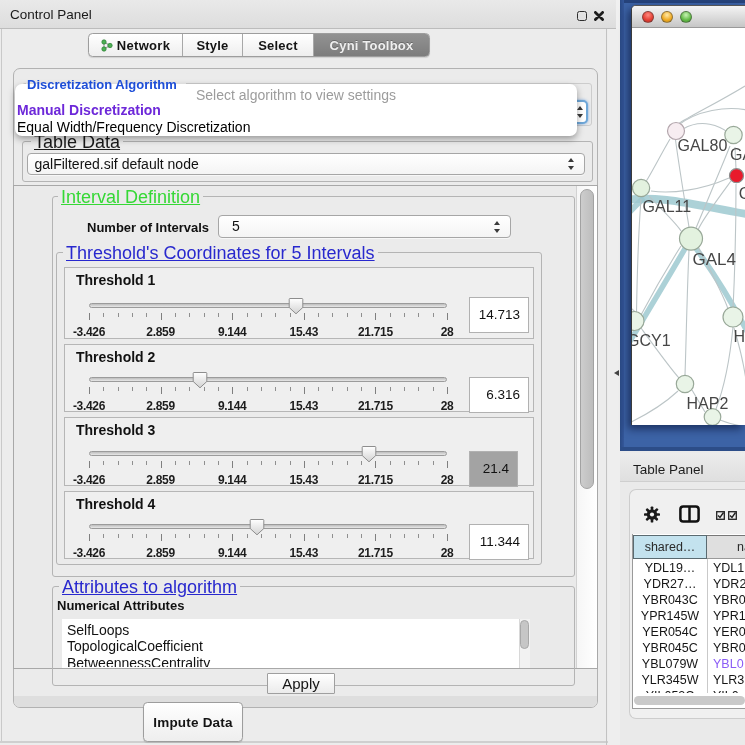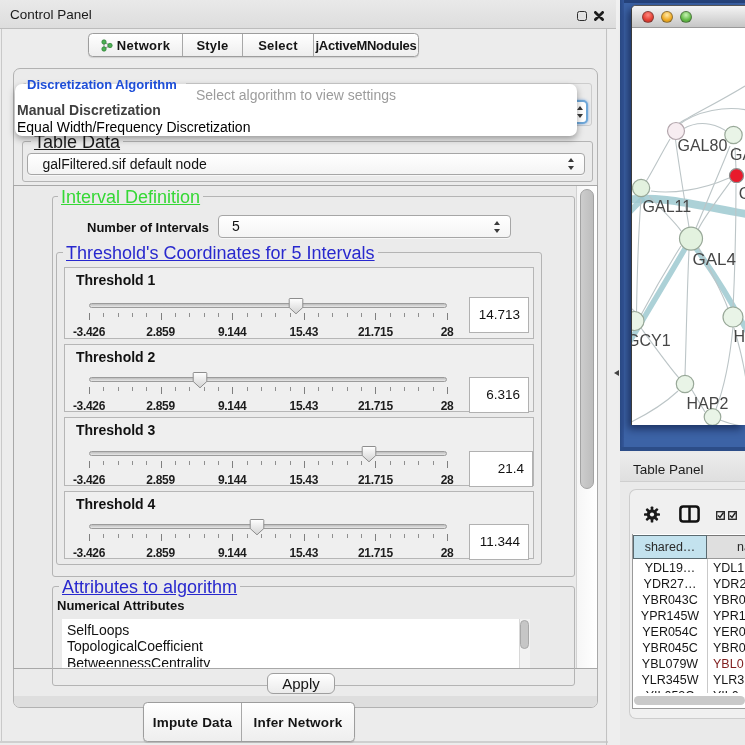--- a/index.html
+++ b/index.html
@@ -29,30 +29,30 @@
   </svg>
 <div class="seg" style="left:88px;top:33px;height:24px;">
 <div style="width:94px;letter-spacing:.3px;align-items:center;"><svg width="12" height="13" viewBox="0 0 12 13" style="margin-right:4px;">
         <path d="M3 3 L3 10 M3 3 L9 6.5 M3 10 L9 6.5" stroke="#9f9f9f" stroke-width="1.2" fill="none"></path>
         <circle cx="3" cy="3" r="2.2" fill="#4cb153" stroke="#2c7d33" stroke-width=".7"></circle>
         <circle cx="3" cy="10" r="2.2" fill="#4cb153" stroke="#2c7d33" stroke-width=".7"></circle>
         <circle cx="9" cy="6.5" r="2.2" fill="#4cb153" stroke="#2c7d33" stroke-width=".7"></circle>
       </svg>Network</div>
 <div style="width:60px;">Style</div>
 <div style="width:71px;">Select</div>
-<div style="width:104px;letter-spacing:-.25px;">jActiveMNodules</div>
+<div class="sel" style="width:115px;">Cyni Toolbox</div>
 </div>
 <div class="abs" style="left:13px;top:68px;width:585px;height:640px;background:#ebebeb;border:1px solid #b2b2b2;border-radius:7px;"></div>
 <div class="abs" style="left:14px;top:696px;width:583px;height:11px;background:#dedede;border-radius:0 0 6px 6px;"></div>
 <div class="grp" style="left:22px;top:83px;width:570px;height:43px;border-color:#cccccc;"></div>
 <div class="abs" style="left:300px;top:100px;width:288px;height:24px;background:#fff;border:2.5px solid #6ea7d8;border-radius:5px;box-shadow:0 0 3px rgba(90,150,220,.8);"></div>
 <div class="stpr" style="left:577px;top:112px;"></div>
 <div class="grp" style="left:22px;top:141px;width:571px;height:41px;"></div>
 <div class="gt" style="left:31px;top:135px;color:#1a1a1a;">Table Data</div>
-<div class="combo" style="left:26.5px;top:153px;width:558px;height:22px;line-height:20px;"><span style="margin-left:15px;">galFiltered.sif default node</span><span class="stpr"></span></div>
+<div class="combo" style="left:26.5px;top:153px;width:558px;height:22px;line-height:20px;"><span style="margin-left:7px;">galFiltered.sif default node</span><span class="stpr"></span></div>
 <div class="abs" style="left:13px;top:185px;width:585px;height:484px;background:#eaeaea;border:1px solid #a8a8a8;"></div>
 <div class="abs" style="left:576px;top:186px;width:21px;height:482px;background:linear-gradient(90deg,#f6f6f6,#ffffff);border-left:1px solid #d2d2d2;"></div>
 <div class="abs" style="left:580px;top:189px;width:14px;height:300px;background:linear-gradient(90deg,#cdcdcd,#bdbdbd);border:1px solid #a2a2a2;border-radius:7px;"></div>
 <div class="grp" style="left:52px;top:196px;width:523px;height:381px;background:#ebebeb;"></div>
 <div class="gt" style="left:58px;top:190px;color:#35d835;background:#eaeaea;">Interval Definition</div>
 <div class="lbl" style="left:87px;top:220px;font-weight:bold;">Number of Intervals</div>
 <div class="combo" style="left:218px;top:215px;width:293px;height:23px;line-height:21px;"><span style="margin-left:13px;">5</span><span class="stpr"></span></div>
 <div class="grp" style="left:56px;top:252px;width:486px;height:313px;"></div>
 <div class="gt" style="left:63px;top:246px;color:#2828ce;background:#ebebeb;">Threshold's Coordinates for 5 Intervals</div>
 <div class="abs" style="left:63.5px;top:267px;width:470px;height:72px;background:#efefef;border:1px solid #b6b6b6;"></div>
@@ -182,21 +182,21 @@
 <div class="abs" style="left:417.0px;top:472.5px;width:60px;text-align:center;font-size:12px;font-weight:bold;color:#1c1c1c;letter-spacing:-.3px;">28</div>
 <svg class="abs" style="left:361.0px;top:444.5px;" width="16" height="18" viewBox="0 0 16 18">
     <defs>
       <linearGradient id="th3" x1="0" y1="0" x2="0" y2="1">
         <stop offset="0" stop-color="#ffffff"></stop>
         <stop offset="1" stop-color="#d2d2d2"></stop>
       </linearGradient>
     </defs>
     <path d="M2 1.5 H14 Q14.8 1.5 14.8 2.3 V10.5 L8 16.8 L1.2 10.5 V2.3 Q1.2 1.5 2 1.5 Z" fill="url(#th3)" stroke="#8d8d8d" stroke-width="1"></path>
   </svg>
-<div class="abs" style="left:469px;top:451px;width:64px;height:36px;background:#ffffff;border:1px solid #b1b1b1;font-size:13.5px;color:#111;text-align:right;line-height:34px;padding-right:8px;">21.4</div>
+<div class="abs" style="left:469px;top:451px;width:49px;height:36px;background:#a3a3a3;border:1px solid #b1b1b1;font-size:13.5px;color:#111;text-align:right;line-height:34px;padding-right:8px;">21.4</div>
 <div class="abs" style="left:63.5px;top:491px;width:470px;height:67.5px;background:#efefef;border:1px solid #b6b6b6;"></div>
 <div class="lbl" style="left:76px;top:496px;font-weight:bold;font-size:14px;">Threshold 4</div>
 <div class="abs" style="left:89px;top:524px;width:358px;height:5px;background:linear-gradient(#bdbdbd,#e8e8e8);border:1px solid #9b9b9b;border-radius:2.5px;"></div>
 <div class="abs" style="left:89.0px;top:534px;width:1px;height:7px;background:#7f7f7f;"></div>
 <div class="abs" style="left:103.3px;top:534px;width:1px;height:3.5px;background:#8f8f8f;"></div>
 <div class="abs" style="left:117.6px;top:534px;width:1px;height:3.5px;background:#8f8f8f;"></div>
 <div class="abs" style="left:132.0px;top:534px;width:1px;height:3.5px;background:#8f8f8f;"></div>
 <div class="abs" style="left:146.3px;top:534px;width:1px;height:3.5px;background:#8f8f8f;"></div>
 <div class="abs" style="left:160.6px;top:534px;width:1px;height:7px;background:#7f7f7f;"></div>
 <div class="abs" style="left:174.9px;top:534px;width:1px;height:3.5px;background:#8f8f8f;"></div>
@@ -237,30 +237,29 @@
 <div class="abs" style="left:469px;top:524px;width:60px;height:36px;background:#fff;border:1px solid #b1b1b1;font-size:13.5px;color:#111;text-align:right;line-height:34px;padding-right:8px;">11.344</div>
 <div class="grp" style="left:52px;top:586px;width:523px;height:100px;"></div>
 <div class="gt" style="left:59px;top:580px;color:#2828ce;background:#eaeaea;">Attributes to algorithm</div>
 <div class="lbl" style="left:57px;top:598px;font-weight:bold;">Numerical Attributes</div>
 <div class="abs" style="left:62px;top:619px;width:468px;height:49px;background:#fff;overflow:hidden;"></div>
 <div class="lbl" style="left:67px;top:622px;font-size:14px;">SelfLoops</div>
 <div class="lbl" style="left:67px;top:638px;font-size:14px;">TopologicalCoefficient</div>
 <div class="abs" style="left:67px;top:655px;width:200px;height:12px;overflow:hidden;font-size:14px;color:#111;">BetweennessCentrality</div>
 <div class="abs" style="left:519px;top:619px;width:11px;height:49px;background:#f2f2f2;border-left:1px solid #d8d8d8;"></div>
 <div class="abs" style="left:520px;top:620px;width:9px;height:29px;background:#c6c6c6;border:1px solid #a8a8a8;border-radius:5px;"></div>
-<div class="abs" style="left:267px;top:673px;width:68px;height:21px;background:linear-gradient(#ffffff,#ebebeb);border:1px solid #9f9f9f;border-radius:6px;font-size:15px;color:#141414;text-align:center;line-height:19px;">Apply</div>
+<div class="abs" style="left:267px;top:673px;width:68px;height:21px;background:linear-gradient(#ffffff,#ebebeb);border:1px solid #9f9f9f;border-radius:1px;font-size:15px;color:#141414;text-align:center;line-height:19px;">Apply</div>
 <div class="seg" style="left:143px;top:702px;height:40px;">
 <div style="width:98px;font-size:13.5px;">Impute Data</div>
-<div style="width:112px;font-size:13.5px;">Infer Network</div>
 </div>
 <div class="abs" style="left:15px;top:84px;width:562px;height:52px;background:#fff;border-radius:7px;box-shadow:0 3px 7px rgba(0,0,0,.35);z-index:50;"></div>
 <div class="abs" style="left:26px;top:78px;width:160px;height:11px;background:#ebebeb;z-index:40;"></div>
 <div class="abs" style="left:27px;top:77px;font-size:13px;font-weight:bold;color:#1d4ed8;z-index:51;">Discretization Algorithm</div>
 <div class="abs" style="left:15px;top:87px;width:562px;text-align:center;font-size:14px;color:#9c9c9c;z-index:51;">Select algorithm to view settings</div>
-<div class="abs" style="left:17px;top:102px;font-size:14px;font-weight:bold;color:#404040;z-index:51;">Manual Discretization</div>
+<div class="abs" style="left:17px;top:102px;font-size:14px;font-weight:bold;color:#6d28d9;z-index:51;">Manual Discretization</div>
 <div class="abs" style="left:17px;top:119px;font-size:14px;color:#000;z-index:51;">Equal Width/Frequency Discretization</div>
 <div class="abs" style="left:608px;top:29px;width:12px;height:716px;background:#eeeeee;"></div>
 <div class="abs" style="left:613.5px;top:369.5px;width:0;height:0;border-top:3px solid transparent;border-bottom:3px solid transparent;border-right:5.5px solid #444;"></div>
 <div class="abs" style="left:620px;top:0;width:125px;height:451px;background:#3c63a6;"></div>
 <div class="abs" style="left:620px;top:0;width:125px;height:3px;background:#26437b;"></div>
 <div class="abs" style="left:620px;top:0;width:4px;height:451px;background:linear-gradient(90deg,#2a4a85,#34579a);"></div>
 <div class="abs" style="left:620px;top:447px;width:125px;height:4px;background:#2c4d88;"></div>
 <div class="abs" style="left:631px;top:5px;width:114px;height:420px;background:#fff;border-left:1px solid #3b3b3b;border-top:1px solid #555;border-radius:5px 0 0 0;box-shadow:-3px 4px 9px rgba(0,10,40,.55);"></div>
 <div class="abs" style="left:632px;top:6px;width:113px;height:22px;background:linear-gradient(#f4f4f4,#c6c6c6);border-bottom:1px solid #9a9a9a;border-radius:4px 0 0 0;"></div>
 <div class="abs" style="left:642px;top:11px;width:12px;height:12px;border-radius:50%;background:radial-gradient(circle at 50% 30%, #ff8a80 0%, #e33e32 60%, #b2332a 100%);border:.5px solid rgba(60,60,60,.5);"></div>
@@ -364,20 +363,20 @@
 <div style="position:absolute;left:80px;top:18.0px;font-size:12.5px;color:#161616;white-space:nowrap;">YDR2</div>
 <div style="position:absolute;left:0;top:34.0px;width:74px;text-align:center;font-size:12.5px;color:#161616;">YBR043C</div>
 <div style="position:absolute;left:80px;top:34.0px;font-size:12.5px;color:#161616;white-space:nowrap;">YBR0</div>
 <div style="position:absolute;left:0;top:50.0px;width:74px;text-align:center;font-size:12.5px;color:#161616;">YPR145W</div>
 <div style="position:absolute;left:80px;top:50.0px;font-size:12.5px;color:#161616;white-space:nowrap;">YPR1</div>
 <div style="position:absolute;left:0;top:66.0px;width:74px;text-align:center;font-size:12.5px;color:#161616;">YER054C</div>
 <div style="position:absolute;left:80px;top:66.0px;font-size:12.5px;color:#161616;white-space:nowrap;">YER0</div>
 <div style="position:absolute;left:0;top:82.0px;width:74px;text-align:center;font-size:12.5px;color:#161616;">YBR045C</div>
 <div style="position:absolute;left:80px;top:82.0px;font-size:12.5px;color:#161616;white-space:nowrap;">YBR0</div>
 <div style="position:absolute;left:0;top:98.0px;width:74px;text-align:center;font-size:12.5px;color:#161616;">YBL079W</div>
-<div style="position:absolute;left:80px;top:98.0px;font-size:12.5px;color:#7f1d1d;white-space:nowrap;">YBL0</div>
+<div style="position:absolute;left:80px;top:98.0px;font-size:12.5px;color:#8b5cf6;white-space:nowrap;">YBL0</div>
 <div style="position:absolute;left:0;top:114.0px;width:74px;text-align:center;font-size:12.5px;color:#161616;">YLR345W</div>
 <div style="position:absolute;left:80px;top:114.0px;font-size:12.5px;color:#161616;white-space:nowrap;">YLR3</div>
 <div style="position:absolute;left:0;top:130.0px;width:74px;text-align:center;font-size:12.5px;color:#161616;">YIL052C</div>
 <div style="position:absolute;left:80px;top:130.0px;font-size:12.5px;color:#161616;white-space:nowrap;">YIL0</div>
 <div style="position:absolute;left:73.5px;top:0;width:1px;height:140px;background:#c9c9c9;"></div>
 </div>
 <div class="abs" style="left:633px;top:693px;width:112px;height:15px;background:#ffffff;"></div>
 <div class="abs" style="left:634px;top:696px;width:111px;height:9px;background:#c9c9c9;border-radius:5px;"></div>
 </body></html>

